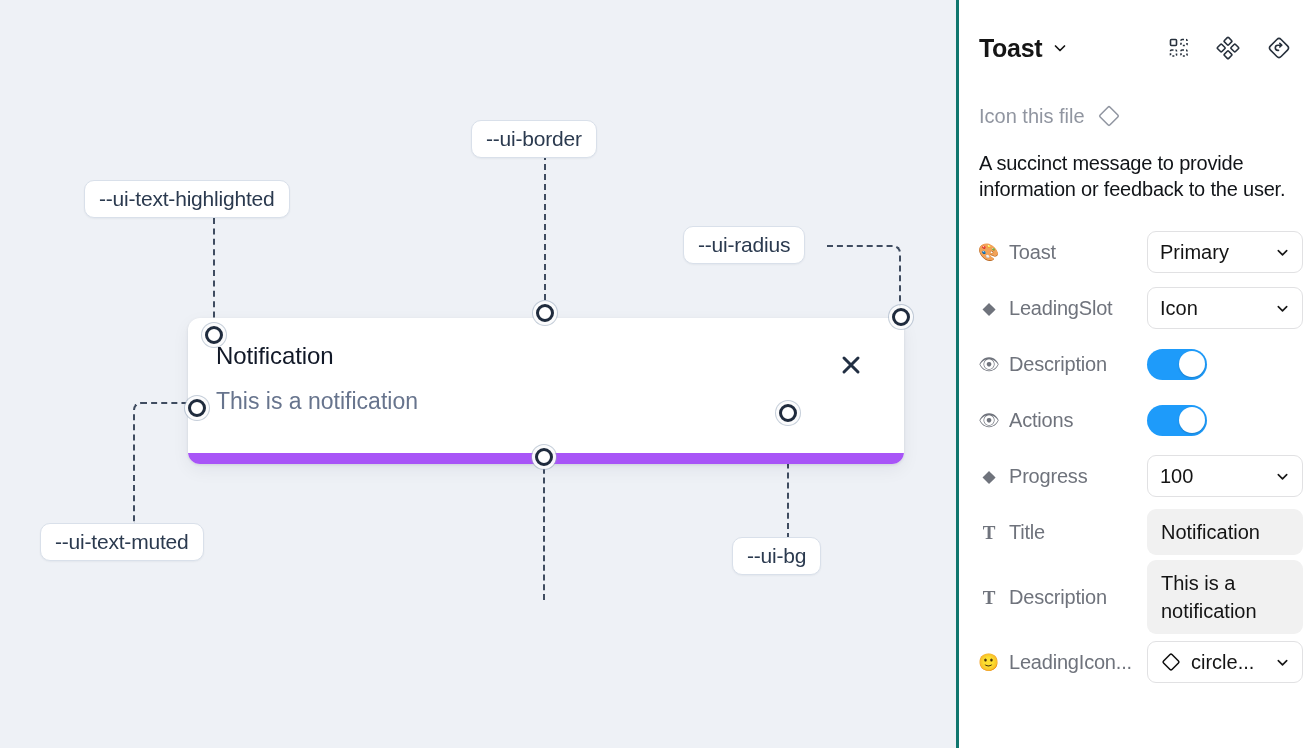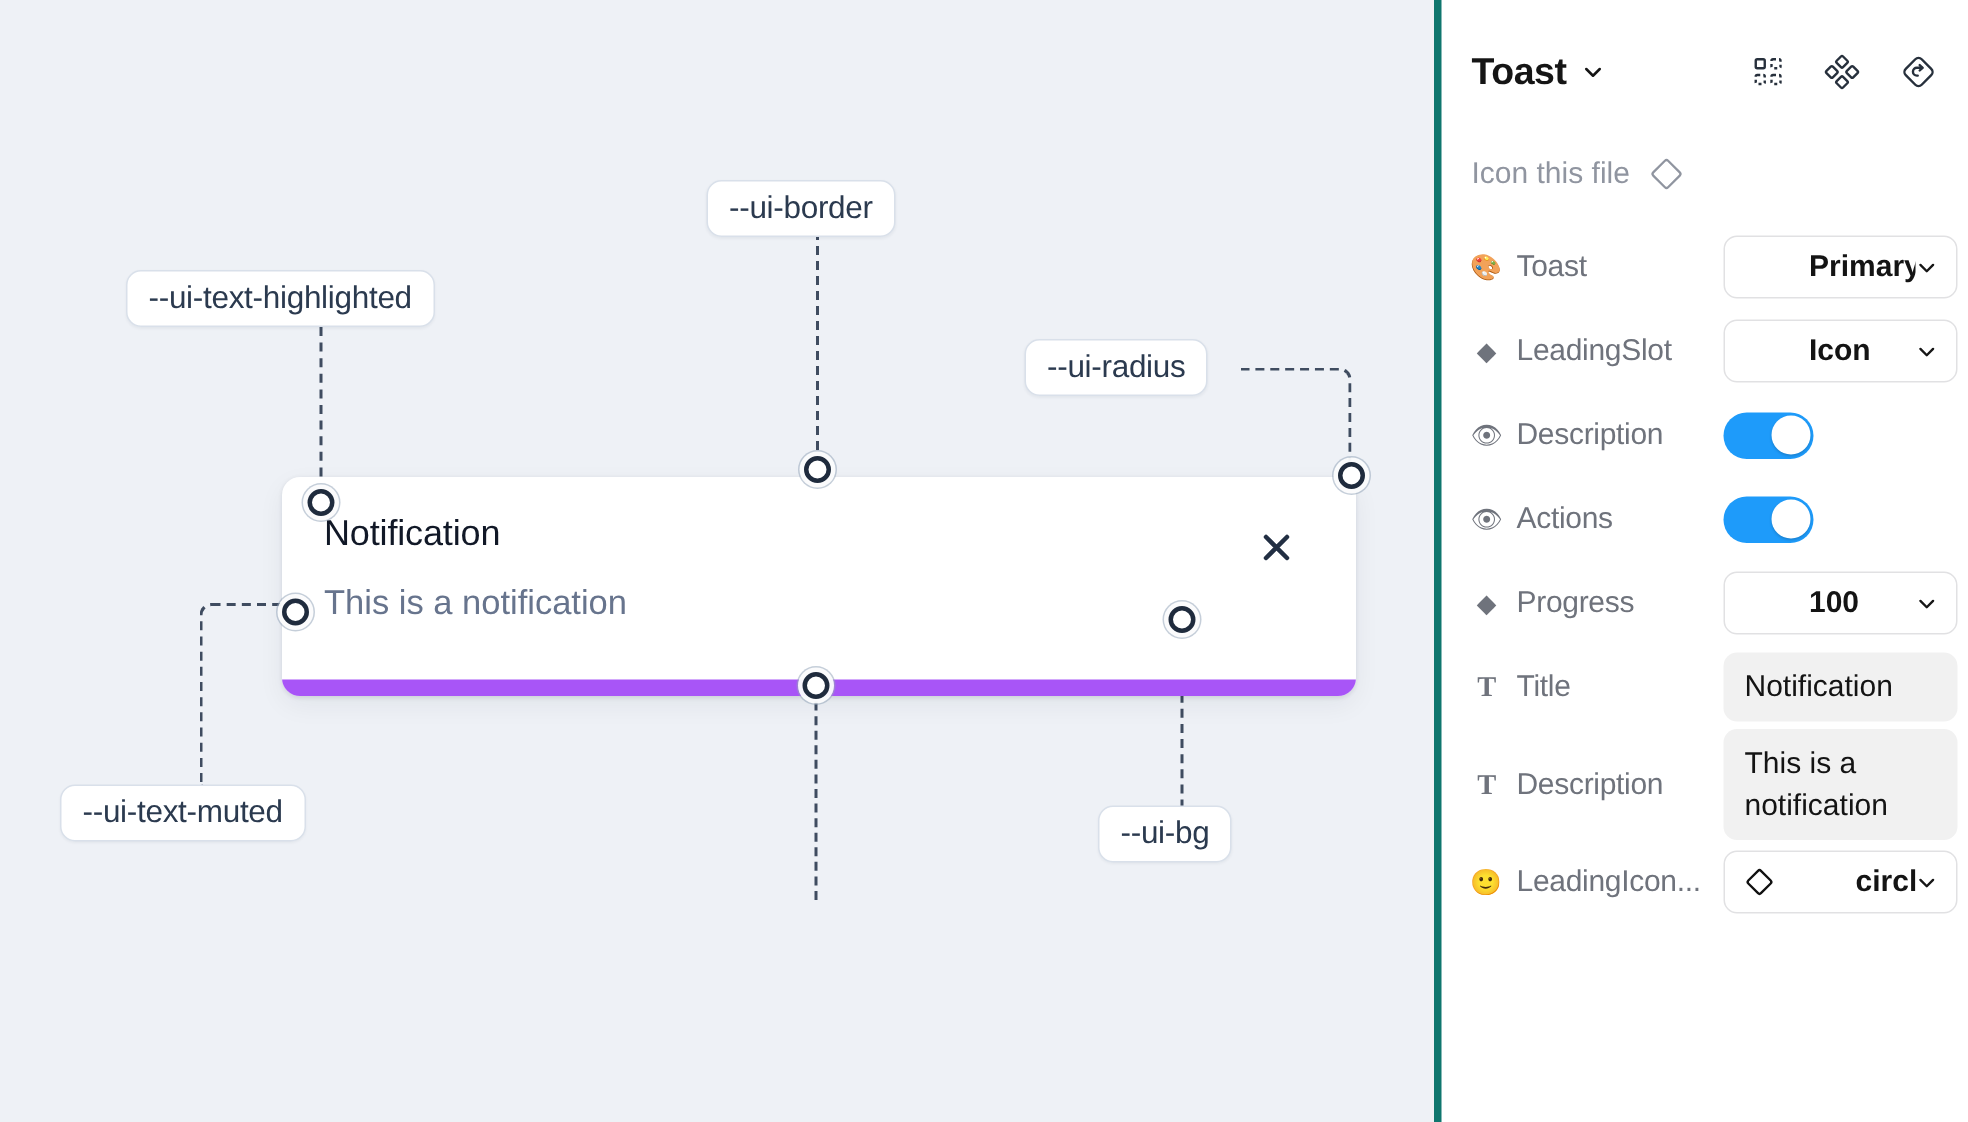--- a/index.html
+++ b/index.html
@@ -130,21 +130,21 @@
   .d-radius    { left: 892px; top: 308px; }
   .d-muted     { left: 188px; top: 399px; }
   .d-bg        { left: 779px; top: 404px; }
   .d-primary   { left: 535px; top: 448px; }
 
   
   .panel {
     position: relative;
     width: 356px; height: 748px;
     background: #ffffff;
-    border-left: 5px solid #0f766e;
+    border-left: 3px solid #0f766e;
     padding: 0 20px;
   }
   .panel-header {
     display: flex;
     align-items: center;
     height: 72px;
     padding-top: 24px;
   }
   .panel-title {
     font-size: 25px;
@@ -228,22 +228,21 @@
     border: 1px solid #e1e1e3;
     border-radius: 9px;
     font-size: 20px;
     color: #141414;
     font-weight: 400;
   }
   .select .select-value {
     flex: 1 1 auto;
     overflow: hidden;
     white-space: nowrap;
-    font-weight: 700;
-    margin-left: 44px;
+    font-weight: 400;
   }
   .select .caret { display:flex; color:#171717; flex: 0 0 auto; }
   .select .lead-diamond { display:flex; margin-right: 9px; color:#111; flex:0 0 auto; }
 
   .textfield {
     display: flex;
     align-items: center;
     width: 156px;
     min-height: 42px;
     padding: 9px 14px;
@@ -350,20 +349,21 @@
 
     <div class="from-file">
       <span class="from-file-label">Icon this file</span>
       <span class="from-file-icon">
         <svg width="24" height="24" viewBox="0 0 24 24" fill="none" stroke="currentColor" stroke-width="1.5" stroke-linejoin="round">
           <rect x="5" y="5" width="14" height="14" rx="1.5" transform="rotate(45 12 12)"></rect>
         </svg>
       </span>
     </div>
 
+    <div class="panel-desc">A succinct message to provide information or feedback to the user.</div>
 
     <div class="props">
 
       <div class="prop-row">
         <div class="prop-label">
           <span class="prop-icon">🎨</span>
           <span>Toast</span>
         </div>
         <div class="prop-control">
           <div class="select">

